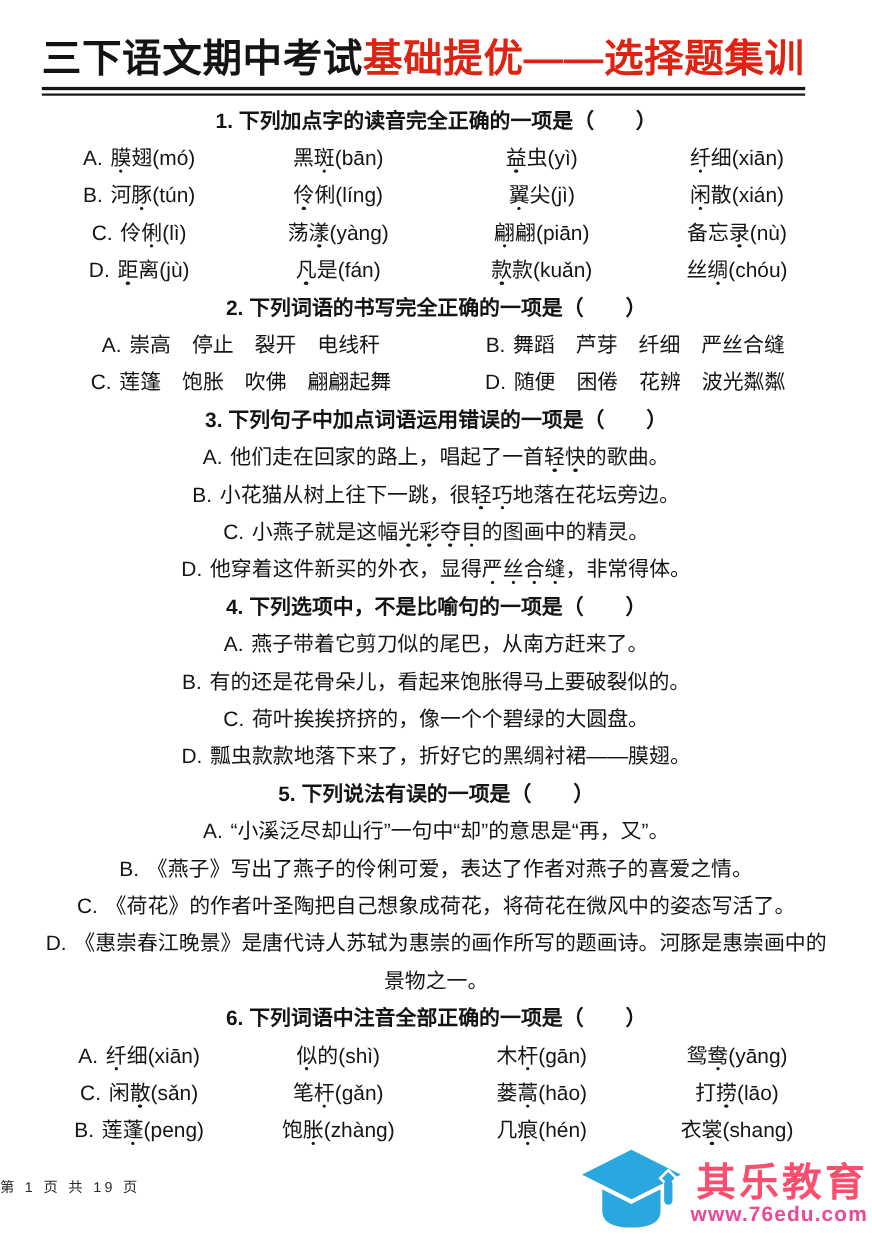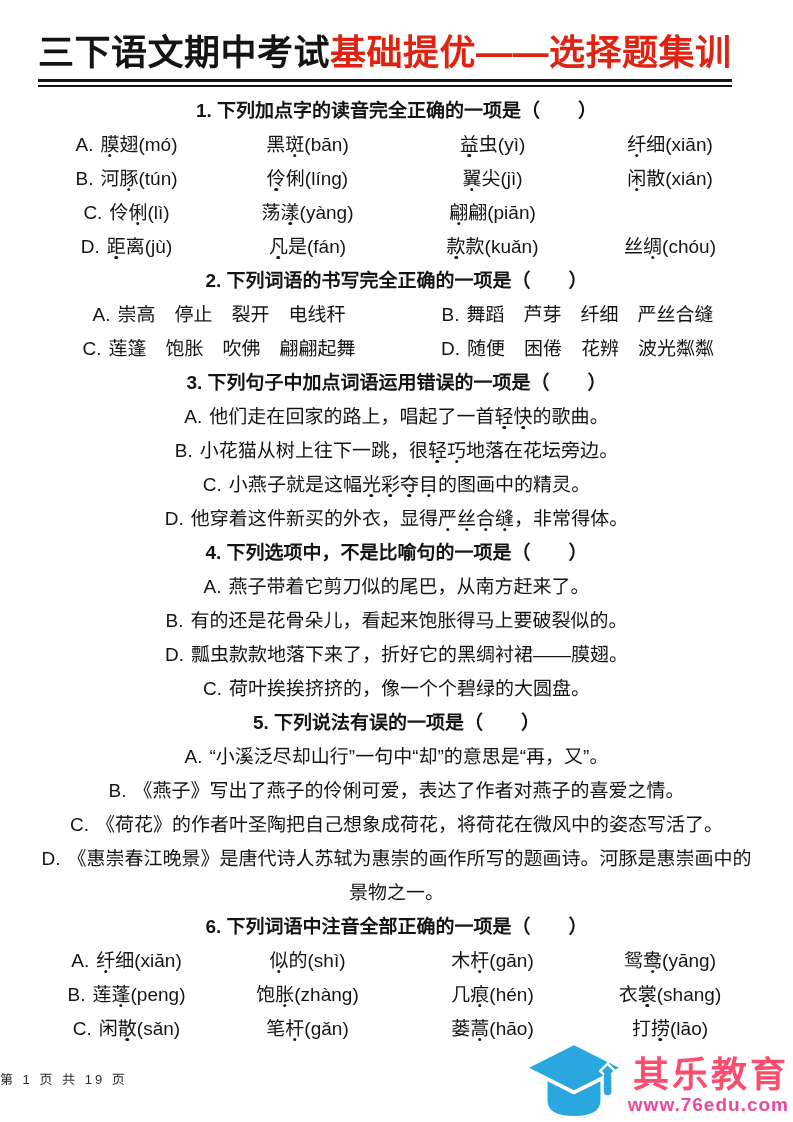--- a/index.html
+++ b/index.html
@@ -88,20 +88,21 @@
       <div class="line word-row">
         <span class="c1"><span class="opt-label">B.</span><span><span>河</span><span class="em-dot">豚</span><span>(</span><span>t</span><span>ú</span><span>n</span><span>)</span></span></span>
         <span class="c2"><span class="em-dot">伶</span><span>俐</span><span>(</span><span>l</span><span>í</span><span>n</span><span>g</span><span>)</span></span>
         <span class="c3"><span class="em-dot">翼</span><span>尖</span><span>(</span><span>j</span><span>ì</span><span>)</span></span>
         <span class="c4"><span class="em-dot">闲</span><span>散</span><span>(</span><span>x</span><span>i</span><span>á</span><span>n</span><span>)</span></span>
       </div>
       <div class="line word-row">
         <span class="c1"><span class="opt-label">C.</span><span><span>伶</span><span class="em-dot">俐</span><span>(</span><span>l</span><span>ì</span><span>)</span></span></span>
         <span class="c2"><span>荡</span><span class="em-dot">漾</span><span>(</span><span>y</span><span>à</span><span>n</span><span>g</span><span>)</span></span>
         <span class="c3"><span class="em-dot">翩</span><span>翩</span><span>(</span><span>p</span><span>i</span><span>ā</span><span>n</span><span>)</span></span>
+        <span class="c4"><span>备</span><span>忘</span><span class="em-dot">录</span><span>(</span><span>n</span><span>ù</span><span>)</span></span>
       </div>
       <div class="line word-row">
         <span class="c1"><span class="opt-label">D.</span><span><span class="em-dot">距</span><span>离</span><span>(</span><span>j</span><span>ù</span><span>)</span></span></span>
         <span class="c2"><span class="em-dot">凡</span><span>是</span><span>(</span><span>f</span><span>á</span><span>n</span><span>)</span></span>
         <span class="c3"><span class="em-dot">款</span><span>款</span><span>(</span><span>k</span><span>u</span><span>ǎ</span><span>n</span><span>)</span></span>
         <span class="c4"><span>丝</span><span class="em-dot">绸</span><span>(</span><span>c</span><span>h</span><span>ó</span><span>u</span><span>)</span></span>
       </div>
     </section>
 
     
@@ -124,22 +125,22 @@
       <p class="line"><span class="opt-label">B.</span><span><span>小</span><span>花</span><span>猫</span><span>从</span><span>树</span><span>上</span><span>往</span><span>下</span><span>一</span><span>跳</span><span>，</span><span>很</span><span class="em-dot">轻</span><span class="em-dot">巧</span><span>地</span><span>落</span><span>在</span><span>花</span><span>坛</span><span>旁</span><span>边</span><span>。</span></span></p>
       <p class="line"><span class="opt-label">C.</span><span><span>小</span><span>燕</span><span>子</span><span>就</span><span>是</span><span>这</span><span>幅</span><span class="em-dot">光</span><span class="em-dot">彩</span><span class="em-dot">夺</span><span class="em-dot">目</span><span>的</span><span>图</span><span>画</span><span>中</span><span>的</span><span>精</span><span>灵</span><span>。</span></span></p>
       <p class="line"><span class="opt-label">D.</span><span><span>他</span><span>穿</span><span>着</span><span>这</span><span>件</span><span>新</span><span>买</span><span>的</span><span>外</span><span>衣</span><span>，</span><span>显</span><span>得</span><span class="em-dot">严</span><span class="em-dot">丝</span><span class="em-dot">合</span><span class="em-dot">缝</span><span>，</span><span>非</span><span>常</span><span>得</span><span>体</span><span>。</span></span></p>
     </section>
 
     
     <section>
       <p class="line q-heading">4. 下列选项中，不是比喻句的一项是（　　）</p>
       <p class="line"><span class="opt-label">A.</span><span>燕子带着它剪刀似的尾巴，从南方赶来了。</span></p>
       <p class="line"><span class="opt-label">B.</span><span>有的还是花骨朵儿，看起来饱胀得马上要破裂似的。</span></p>
+      <p class="line"><span class="opt-label">C.</span><span>荷叶挨挨挤挤的，像一个个碧绿的大圆盘。</span></p>
       <p class="line"><span class="opt-label">D.</span><span>瓢虫款款地落下来了，折好它的黑绸衬裙——膜翅。</span></p>
-      <p class="line"><span class="opt-label">C.</span><span>荷叶挨挨挤挤的，像一个个碧绿的大圆盘。</span></p>
     </section>
 
     
     <section>
       <p class="line q-heading">5. 下列说法有误的一项是（　　）</p>
       <p class="line"><span class="opt-label">A.</span><span>“小溪泛尽却山行”一句中“却”的意思是“再，又”。</span></p>
       <p class="line"><span class="opt-label">B.</span><span>《燕子》写出了燕子的伶俐可爱，表达了作者对燕子的喜爱之情。</span></p>
       <p class="line"><span class="opt-label">C.</span><span>《荷花》的作者叶圣陶把自己想象成荷花，将荷花在微风中的姿态写活了。</span></p>
       <p class="line"><span class="opt-label">D.</span><span>《惠崇春江晚景》是唐代诗人苏轼为惠崇的画作所写的题画诗。河豚是惠崇画中的景物之一。</span></p>
     </section>
@@ -147,30 +148,30 @@
     
     <section>
       <p class="line q-heading">6. 下列词语中注音全部正确的一项是（　　）</p>
       <div class="line word-row">
         <span class="c1"><span class="opt-label">A.</span><span><span class="em-dot">纤</span><span>细</span><span>(</span><span>x</span><span>i</span><span>ā</span><span>n</span><span>)</span></span></span>
         <span class="c2"><span class="em-dot">似</span><span>的</span><span>(</span><span>s</span><span>h</span><span>ì</span><span>)</span></span>
         <span class="c3"><span>木</span><span class="em-dot">杆</span><span>(</span><span>g</span><span>ā</span><span>n</span><span>)</span></span>
         <span class="c4"><span>鸳</span><span class="em-dot">鸯</span><span>(</span><span>y</span><span>ā</span><span>n</span><span>g</span><span>)</span></span>
       </div>
       <div class="line word-row">
+        <span class="c1"><span class="opt-label">C.</span><span><span>闲</span><span class="em-dot">散</span><span>(</span><span>s</span><span>ǎ</span><span>n</span><span>)</span></span></span>
+        <span class="c2"><span>笔</span><span class="em-dot">杆</span><span>(</span><span>g</span><span>ǎ</span><span>n</span><span>)</span></span>
+        <span class="c3"><span>蒌</span><span class="em-dot">蒿</span><span>(</span><span>h</span><span>ā</span><span>o</span><span>)</span></span>
+        <span class="c4"><span>打</span><span class="em-dot">捞</span><span>(</span><span>l</span><span>ā</span><span>o</span><span>)</span></span>
+      </div>
+      <div class="line word-row">
         <span class="c1"><span class="opt-label">B.</span><span><span>莲</span><span class="em-dot">蓬</span><span>(</span><span>p</span><span>e</span><span>n</span><span>g</span><span>)</span></span></span>
         <span class="c2"><span>饱</span><span class="em-dot">胀</span><span>(</span><span>z</span><span>h</span><span>à</span><span>n</span><span>g</span><span>)</span></span>
         <span class="c3"><span>几</span><span class="em-dot">痕</span><span>(</span><span>h</span><span>é</span><span>n</span><span>)</span></span>
         <span class="c4"><span>衣</span><span class="em-dot">裳</span><span>(</span><span>s</span><span>h</span><span>a</span><span>n</span><span>g</span><span>)</span></span>
-      </div>
-      <div class="line word-row">
-        <span class="c1"><span class="opt-label">C.</span><span><span>闲</span><span class="em-dot">散</span><span>(</span><span>s</span><span>ǎ</span><span>n</span><span>)</span></span></span>
-        <span class="c2"><span>笔</span><span class="em-dot">杆</span><span>(</span><span>g</span><span>ǎ</span><span>n</span><span>)</span></span>
-        <span class="c3"><span>蒌</span><span class="em-dot">蒿</span><span>(</span><span>h</span><span>ā</span><span>o</span><span>)</span></span>
-        <span class="c4"><span>打</span><span class="em-dot">捞</span><span>(</span><span>l</span><span>ā</span><span>o</span><span>)</span></span>
       </div>
     </section>
 
   </div>
 
   <div class="footer">第 1 页 共 19 页</div>
 
   <div class="logo">
     <svg class="logo-cap" viewBox="0 0 110 86" xmlns="http://www.w3.org/2000/svg">
       <path d="M27 42 L83 42 L83 64 Q83 80 55 80 Q27 80 27 64 Z" fill="#2aa7df"></path>

